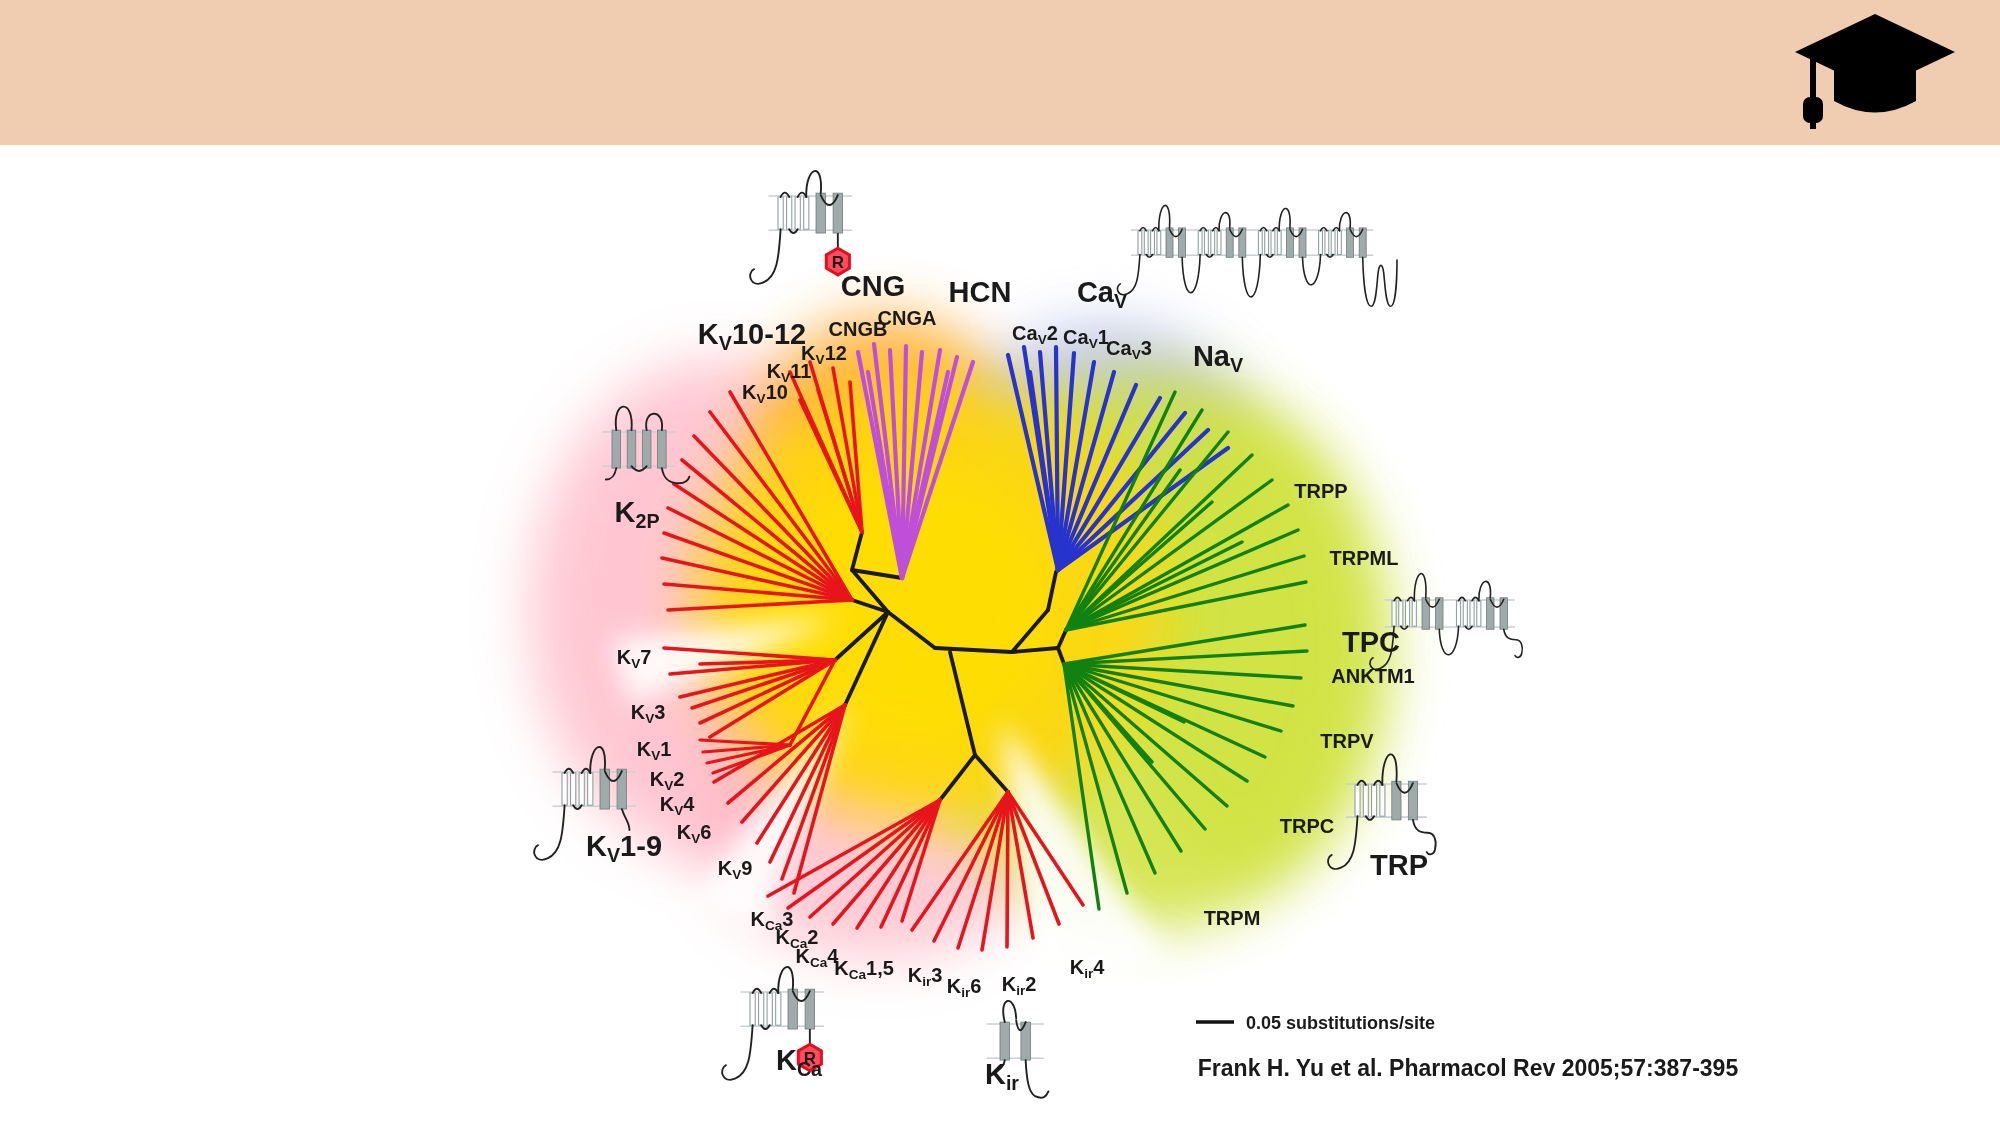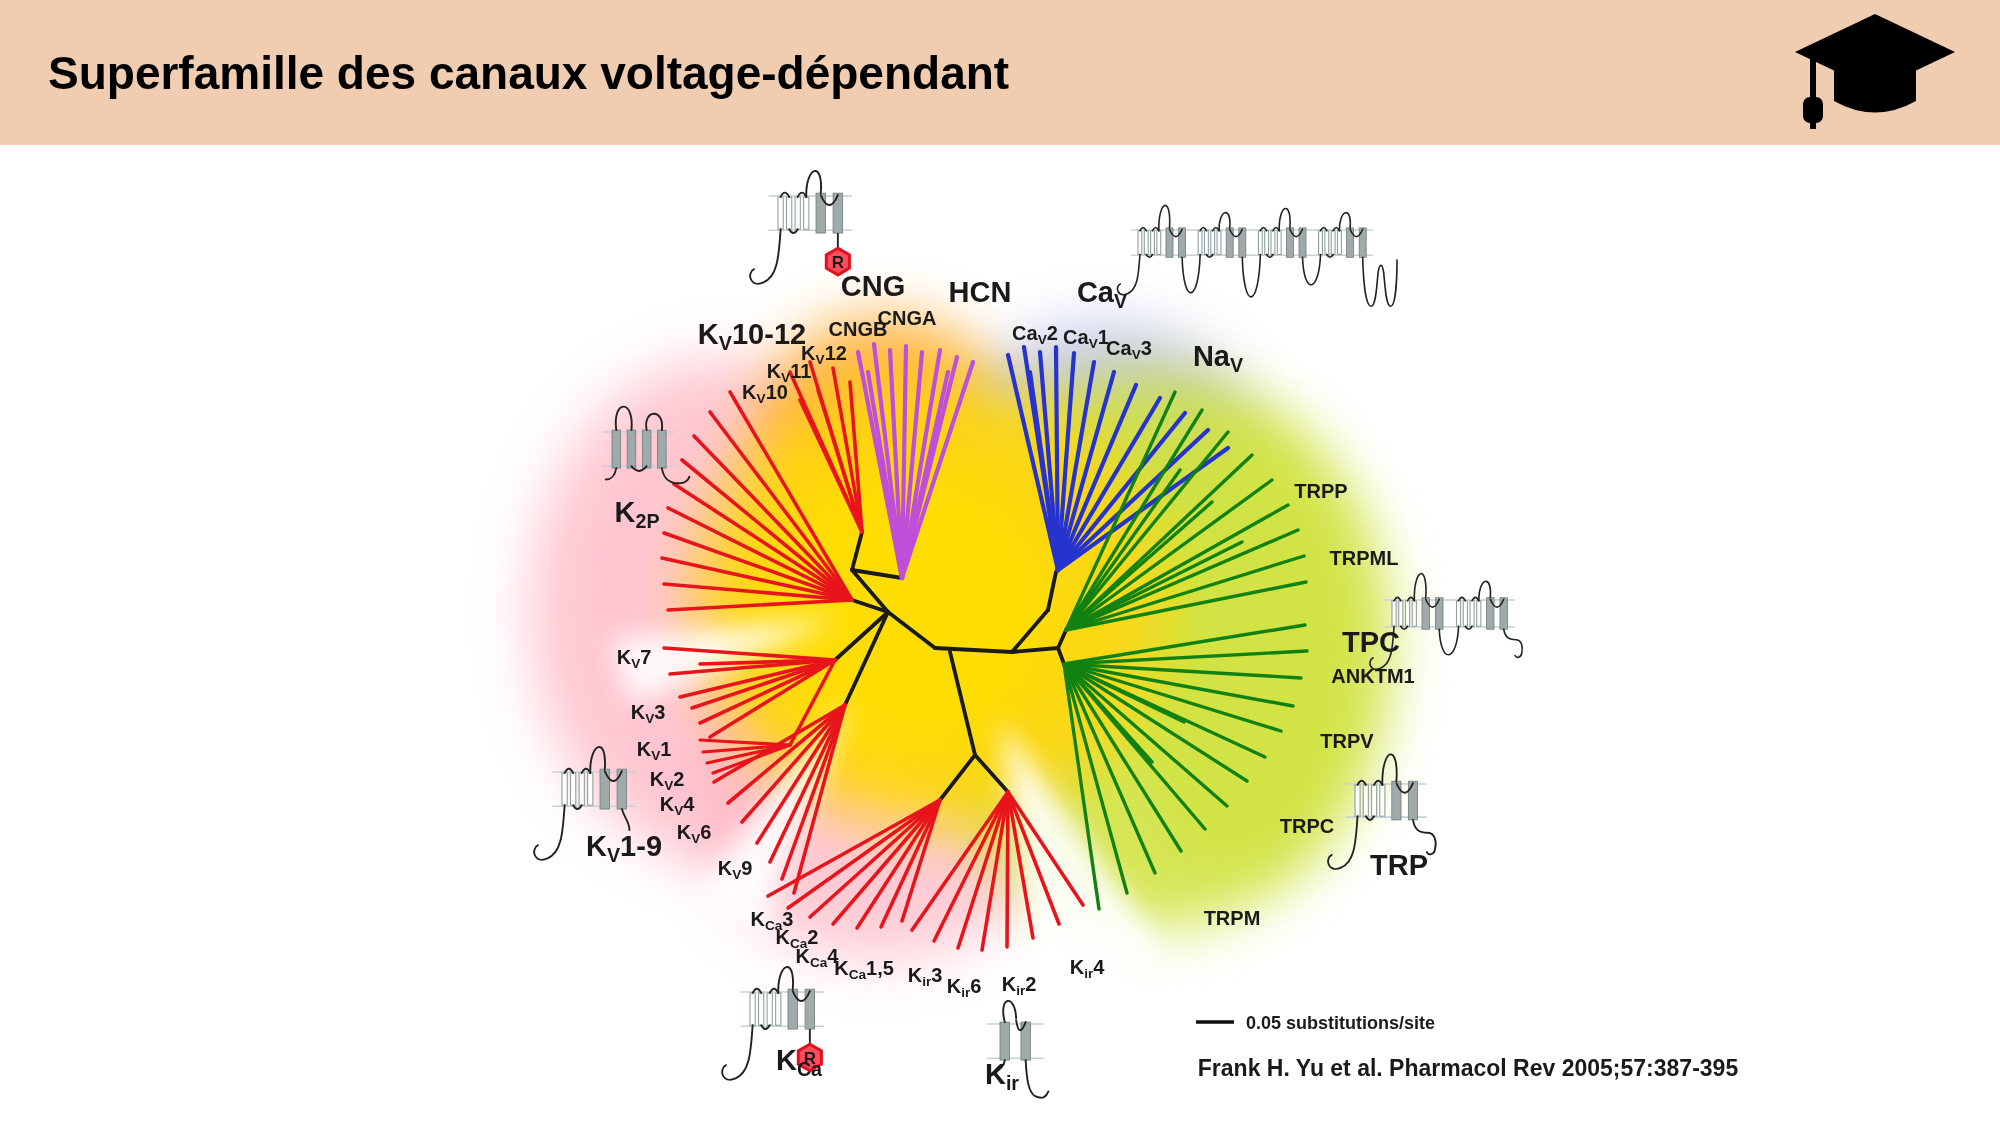--- a/index.html
+++ b/index.html
@@ -15,21 +15,20 @@
   .lb2{font-size:29px;font-weight:bold;text-anchor:middle;}
   .lgd{font-size:18px;font-weight:bold;text-anchor:start;}
   .cit{font-size:23px;font-weight:bold;text-anchor:middle;}
 </style>
 </head>
 <body>
 
 <div class="page">
 
   <header>
-    <h1>Superfamille des canaux voltage-dépendant</h1>
     <div class="capwrap">
       <svg width="212" height="126" viewBox="0 0 212 126">
         <polygon points="127,10 207,48 127,86 47,48" fill="#000"></polygon>
         <path d="M 86,62 L 86,97 Q 127,120 168,97 L 168,62 Z" fill="#000"></path>
         <rect x="62" y="46" width="6" height="50" fill="#000"></rect>
         <rect x="55" y="93" width="20" height="26" rx="7" fill="#000"></rect>
         <rect x="62" y="117" width="6" height="8" fill="#000"></rect>
       </svg>
     </div>
   </header>

